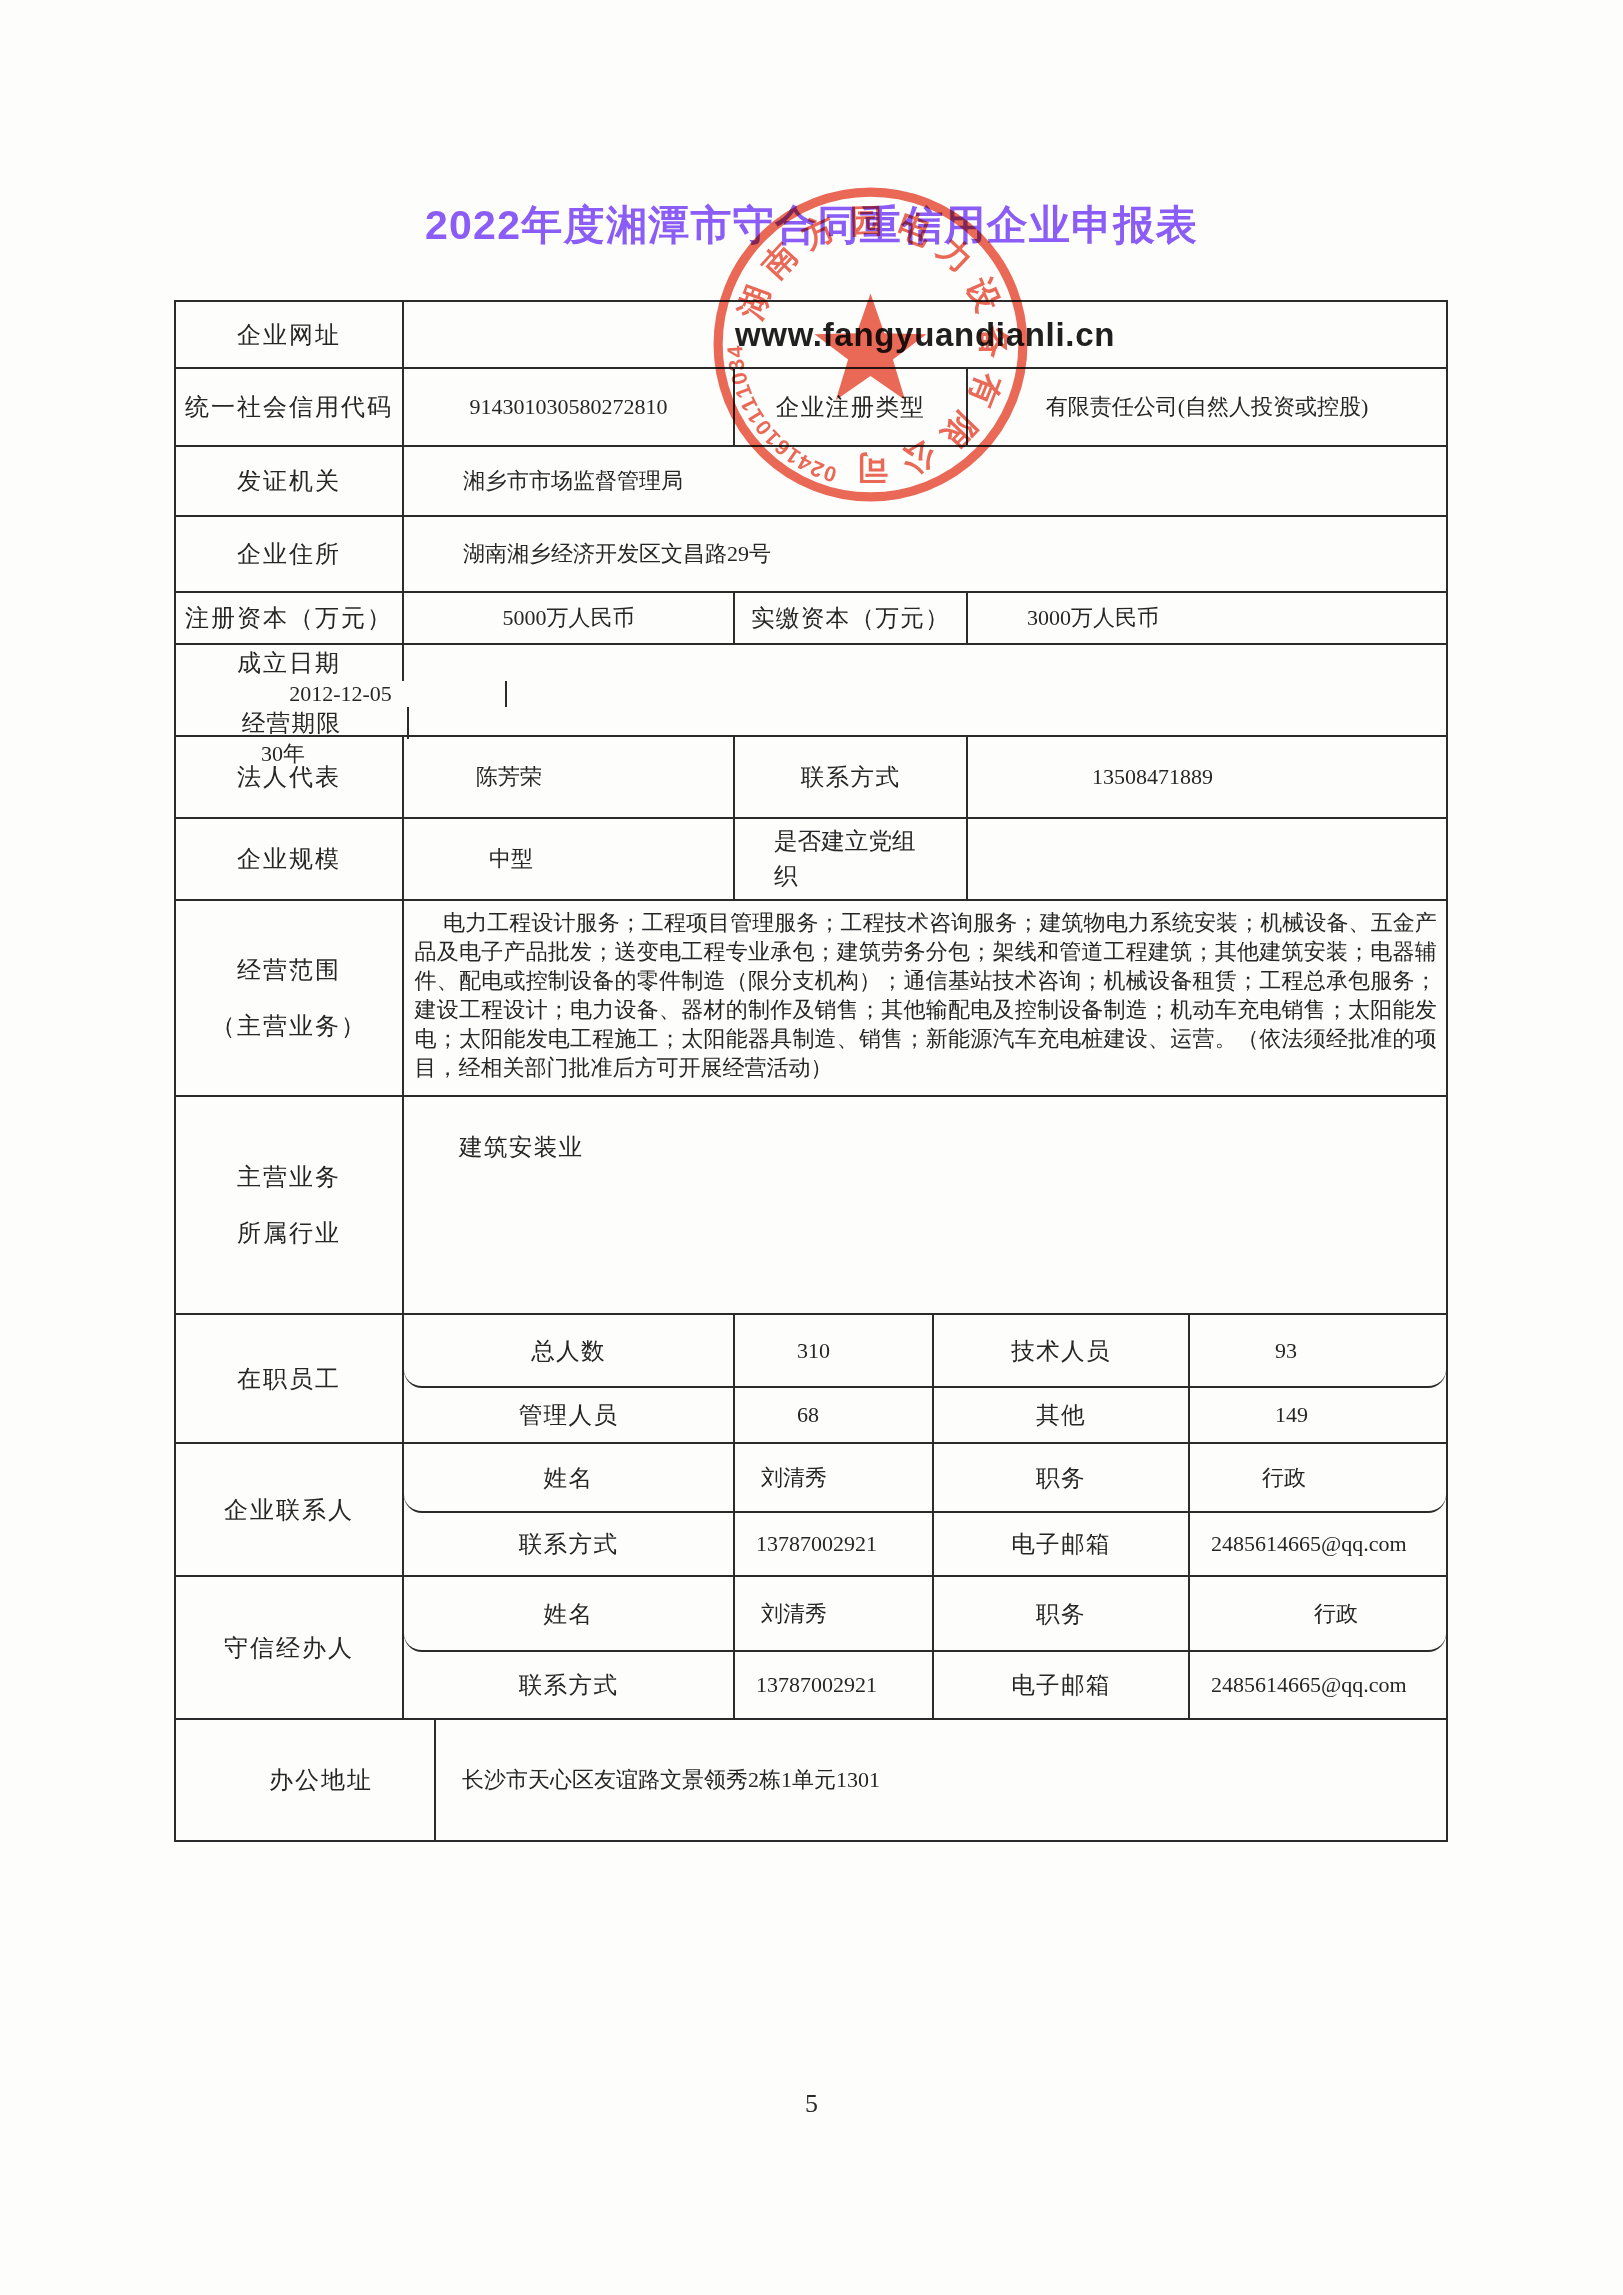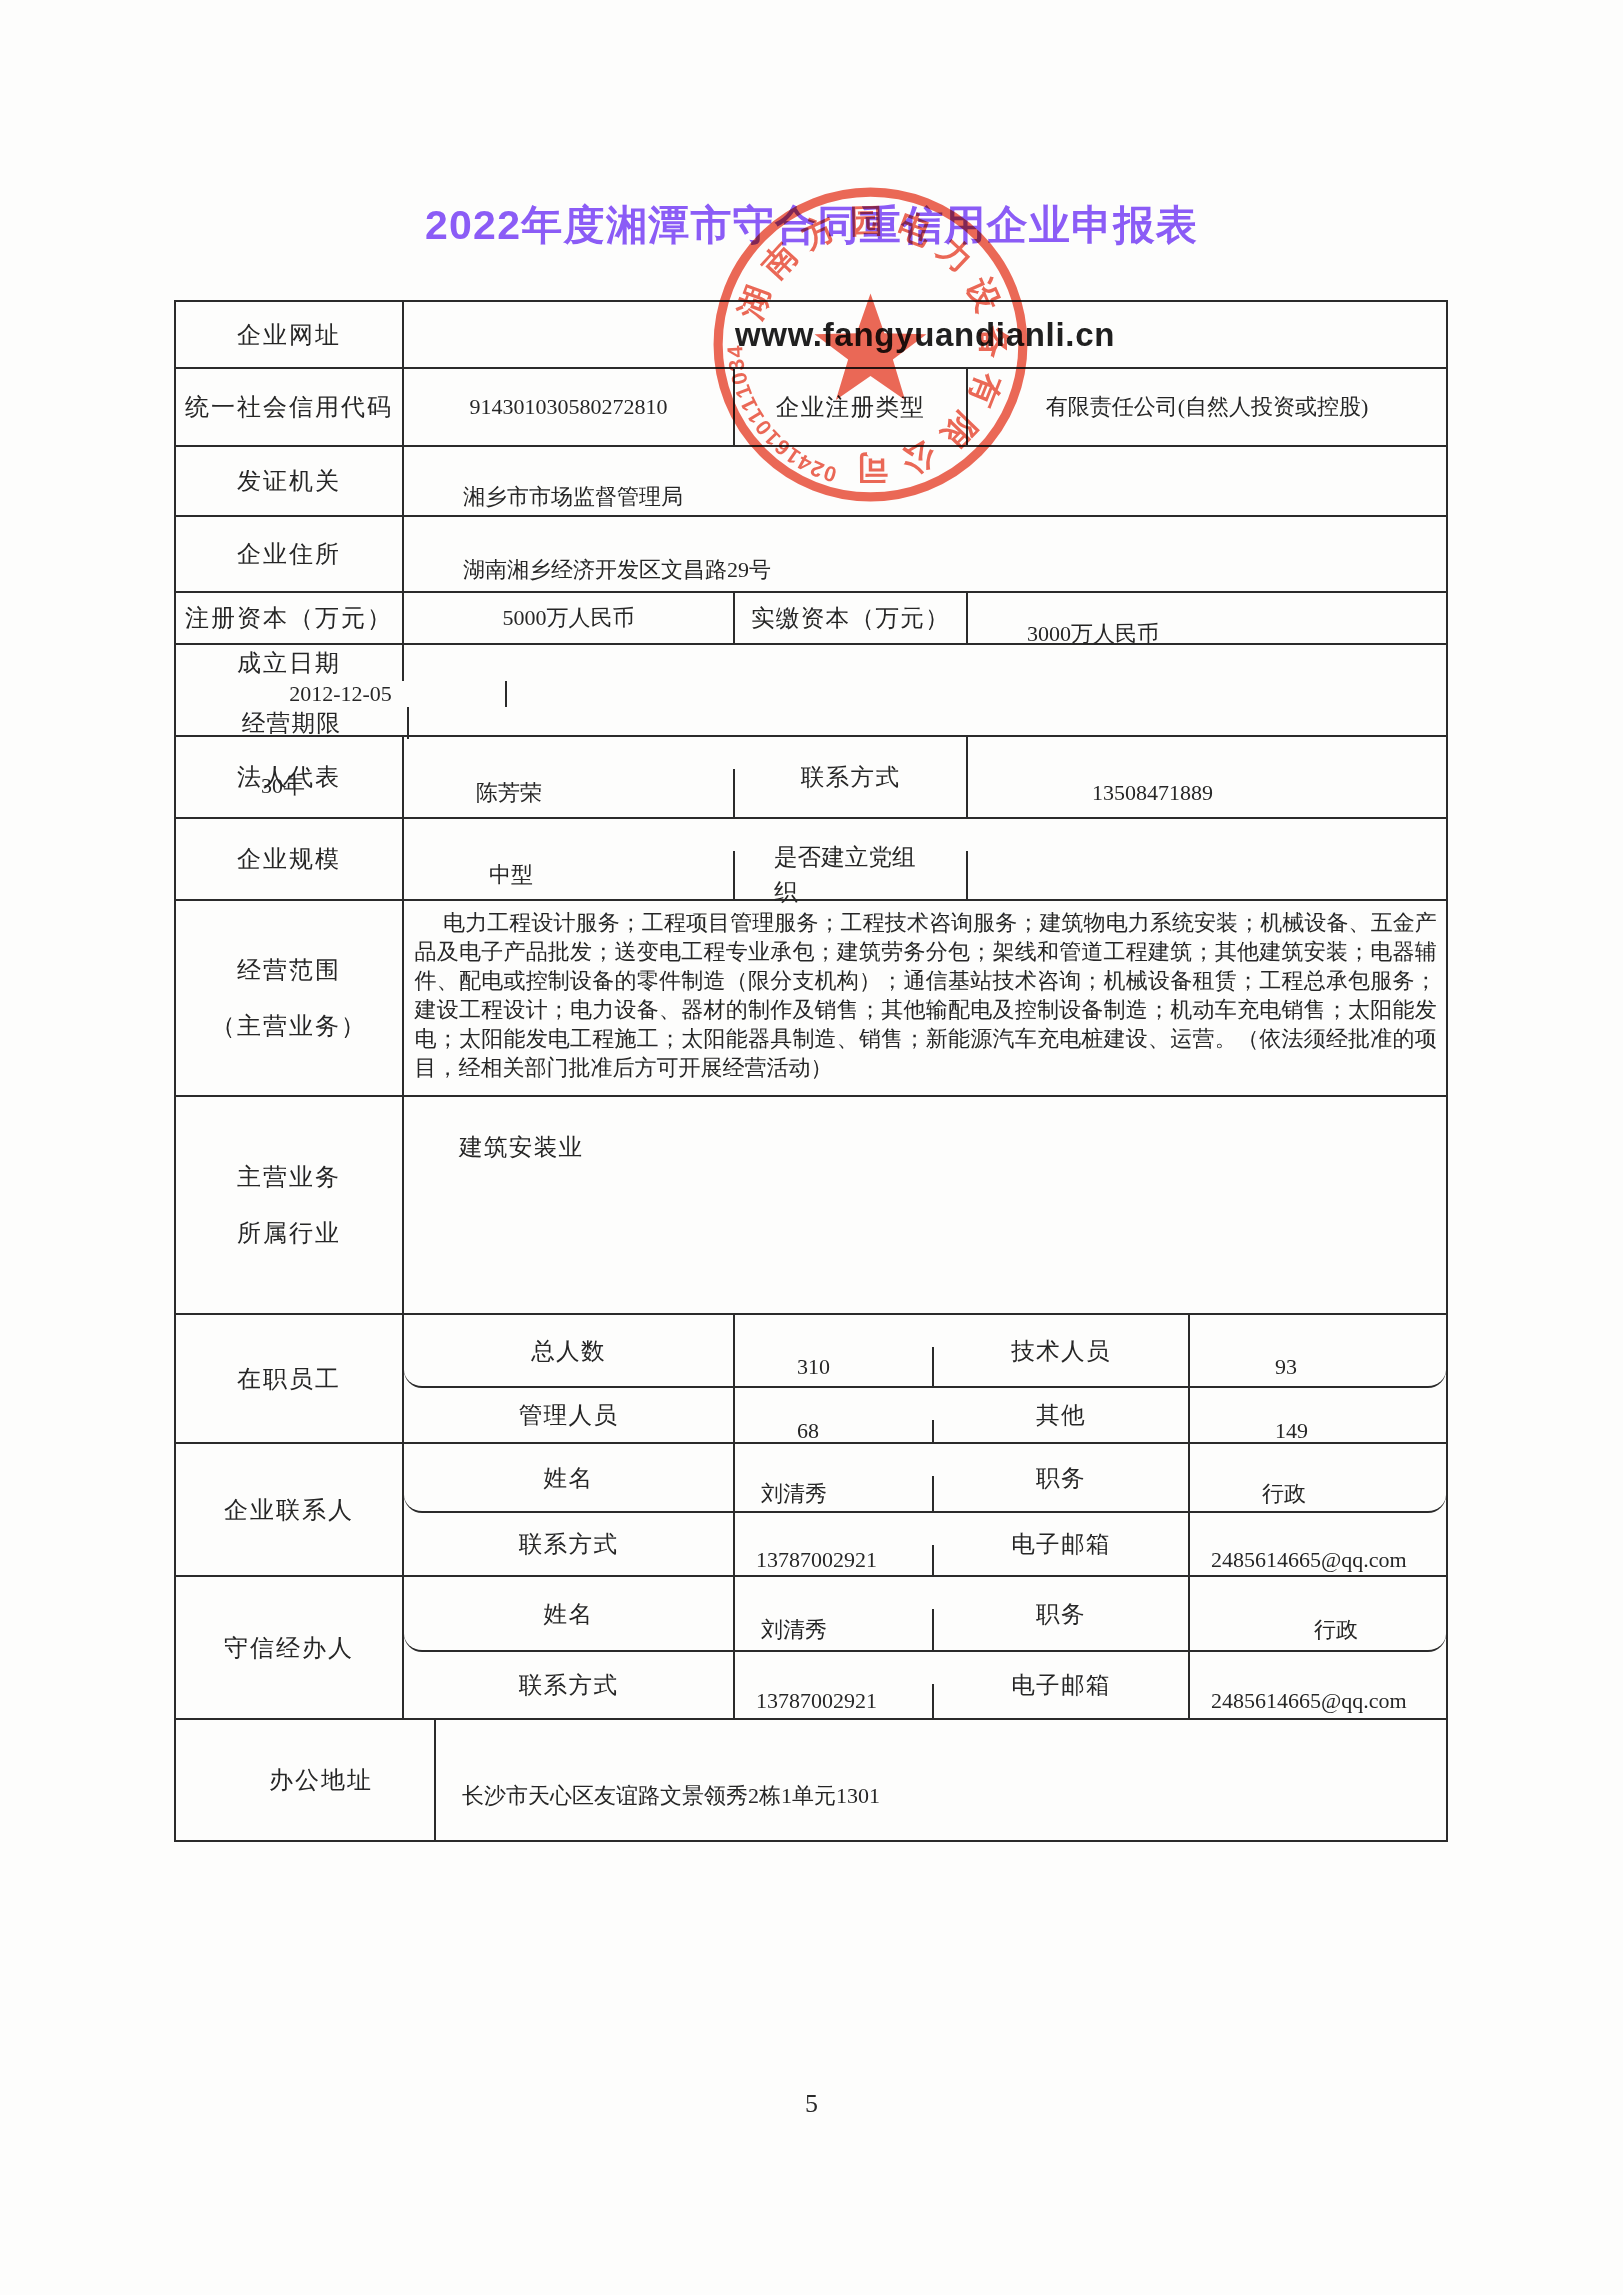--- a/index.html
+++ b/index.html
@@ -33,21 +33,21 @@
   .cell{box-sizing:border-box;border-right:2px solid #2b2b2b;display:flex;align-items:center;justify-content:center;}
   .band .cell:last-child,.subrow .cell:last-child{border-right:none;}
   .lab{width:228px;flex:none;text-align:center;font-size:24px;letter-spacing:2px;line-height:1.5;}
   .w505{width:331px;flex:none;}
   .w356{width:233px;flex:none;}
   .w304{width:199px;flex:none;}
   .w391{width:256px;flex:none;}
   .grow{flex:1 1 auto;}
   .v{font-size:22px;}
   .sublab{font-size:23.6px;letter-spacing:1.3px;}
-  .left{justify-content:flex-start;text-align:left;margin-top:32px;}
+  .left{justify-content:flex-start;text-align:left;}
   .pad32{padding-left:21px;}
   .pad40{padding-left:26px;}
   .pad60{padding-left:39px;}
   .pad90{padding-left:59px;}
   .pad95{padding-left:62px;}
   .pad110{padding-left:72px;}
   .pad130{padding-left:85px;}
   .pad190{padding-left:124px;text-align:center;}
   
   .h122{height:80px;} .h103{height:67px;} .h119{height:78px;}

